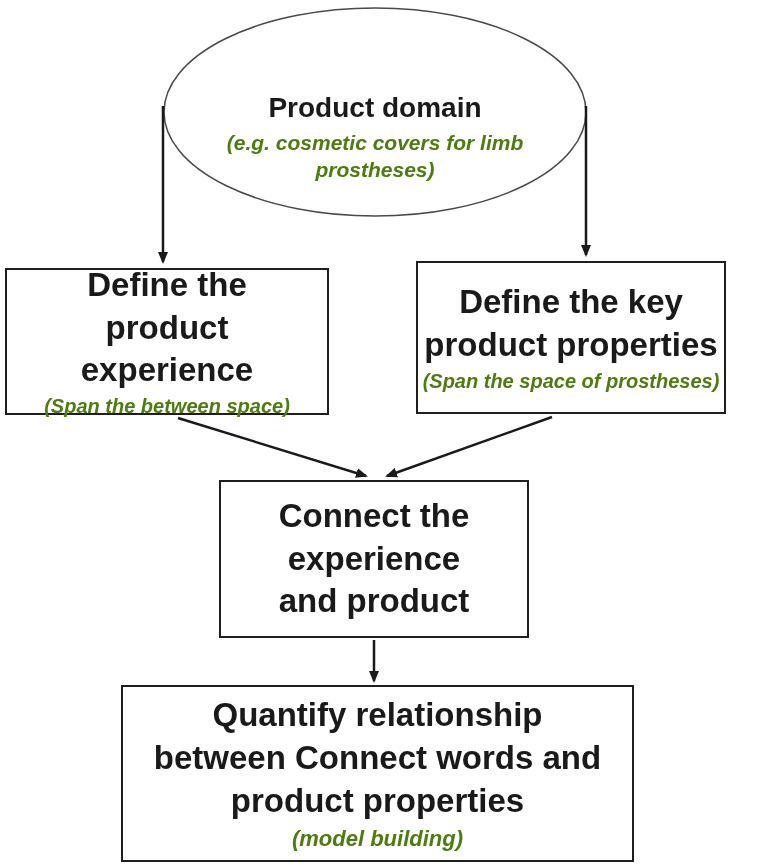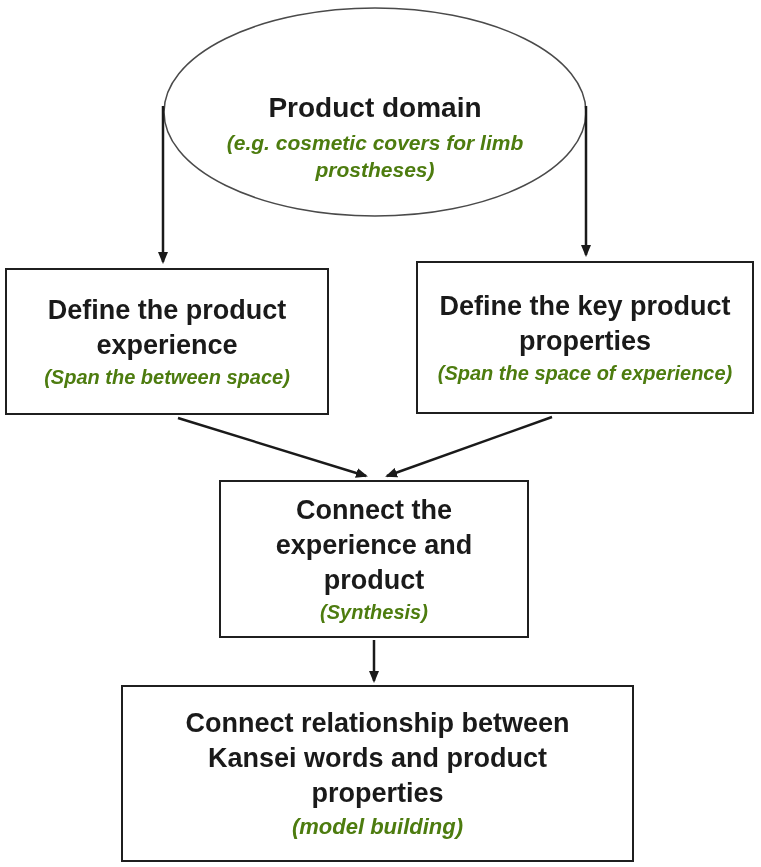--- a/index.html
+++ b/index.html
@@ -25,21 +25,21 @@
     border: 2px solid #1f1f1f;
     background: #ffffff;
     display: flex;
     flex-direction: column;
     align-items: center;
     justify-content: center;
     text-align: center;
   }
   .node-title {
     font-weight: 700;
-    font-size: 27px;
+    font-size: 33px;
     line-height: 1.3;
     color: #1a1a1a;
   }
   .node-sub {
     font-weight: 700;
     font-style: italic;
     font-size: 20px;
     line-height: 1.25;
     color: #4d7c0f;
     margin-top: 2px;
@@ -55,21 +55,21 @@
   .ellipse-label .node-title {
     font-size: 28px;
   }
   .ellipse-label .node-sub {
     font-size: 21px;
     max-width: 330px;
     margin: 4px auto 0 auto;
   }
   .box-left   { left: 5px;   top: 268px; width: 324px; height: 147px; }
   .box-left .node-title { max-width: 280px; }
-  .box-right  { left: 416px; top: 261px; width: 338px; height: 153px; }
+  .box-right  { left: 416px; top: 261px; width: 310px; height: 153px; }
   .box-right .node-title { max-width: 310px; }
   .box-center { left: 219px; top: 480px; width: 310px; height: 158px; }
   .box-center .node-title { max-width: 240px; }
   .box-bottom { left: 121px; top: 685px; width: 513px; height: 177px; }
   .box-bottom .node-title { max-width: 470px; }
   .box-bottom .node-sub { font-size: 22px; }
 </style>
 </head>
 <body>
 
@@ -100,26 +100,25 @@
     <div class="node-sub">(e.g. cosmetic covers for limb prostheses)</div>
   </div>
 
   <div class="node box-left">
     <div class="node-title">Define the product experience</div>
     <div class="node-sub">(Span the between space)</div>
   </div>
 
   <div class="node box-right">
     <div class="node-title">Define the key product properties</div>
-    <div class="node-sub">(Span the space of experience)</div>
+    <div class="node-sub">(Span the space of prostheses)</div>
   </div>
 
   <div class="node box-center">
     <div class="node-title">Connect the experience and product</div>
-    <div class="node-sub">(Synthesis)</div>
   </div>
 
   <div class="node box-bottom">
-    <div class="node-title">Connect relationship between Kansei words and product properties</div>
+    <div class="node-title">Quantify relationship between Connect words and product properties</div>
     <div class="node-sub">(model building)</div>
   </div>
 
 </div>
 
 </body></html>

